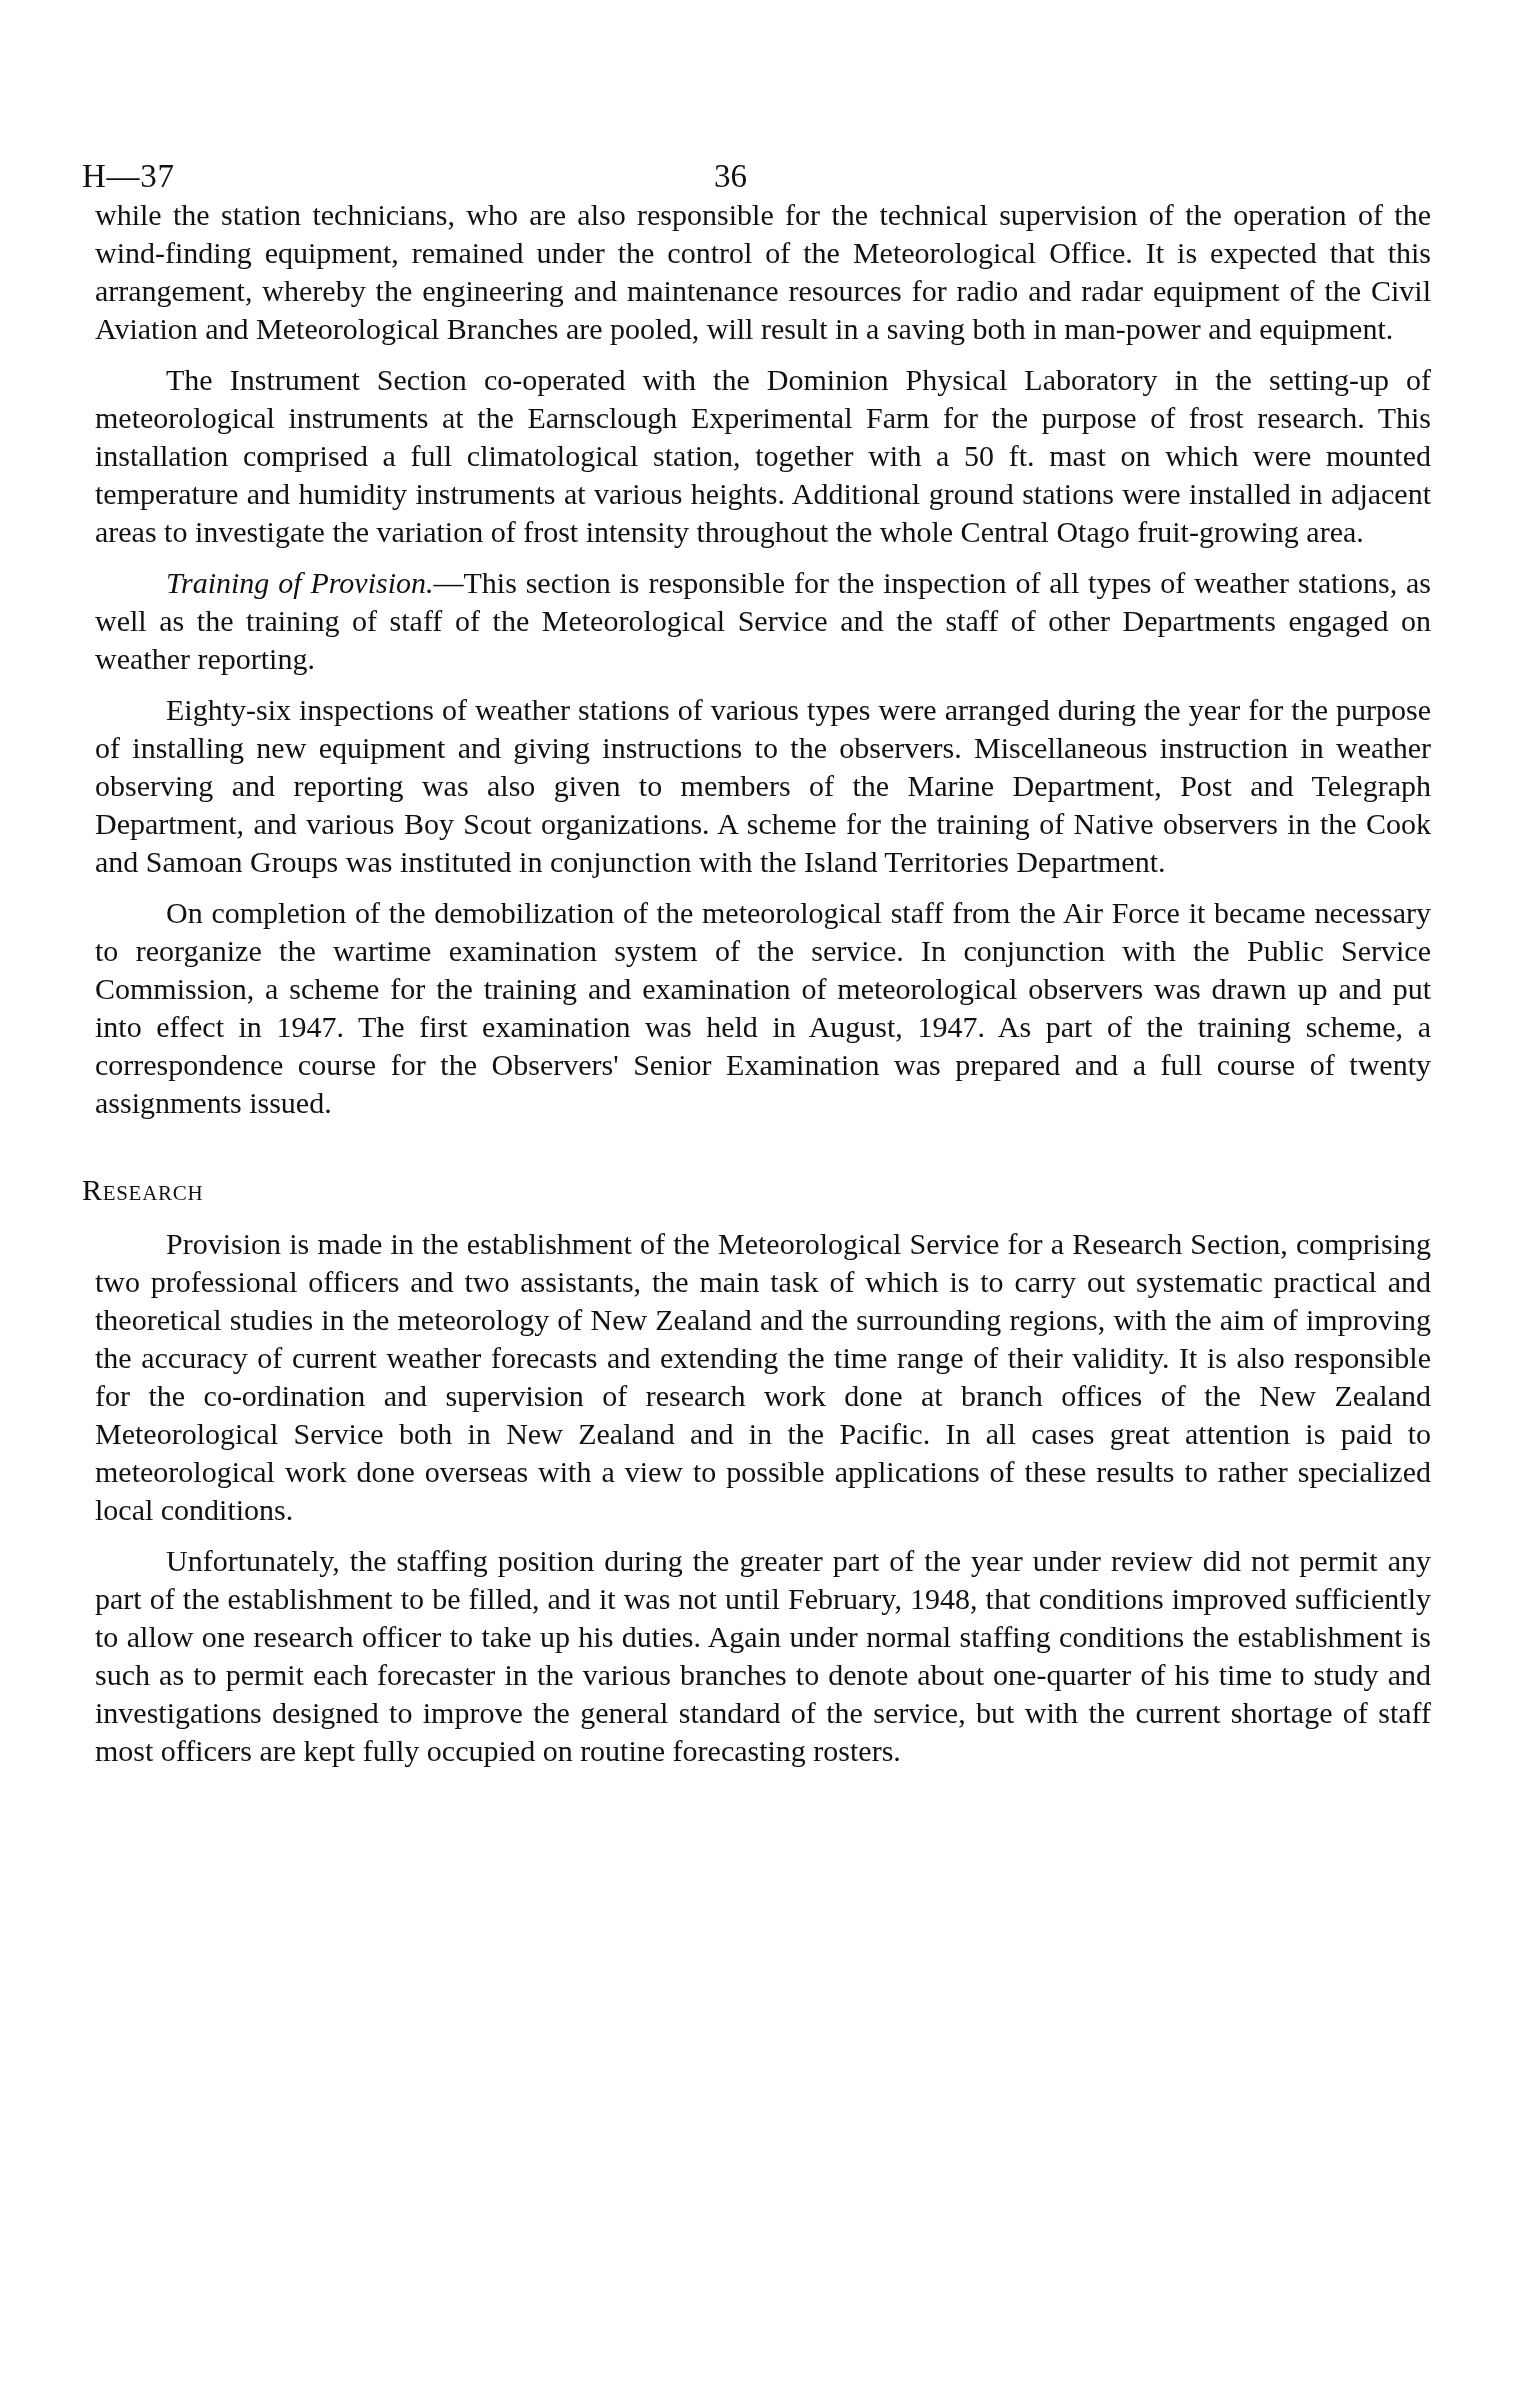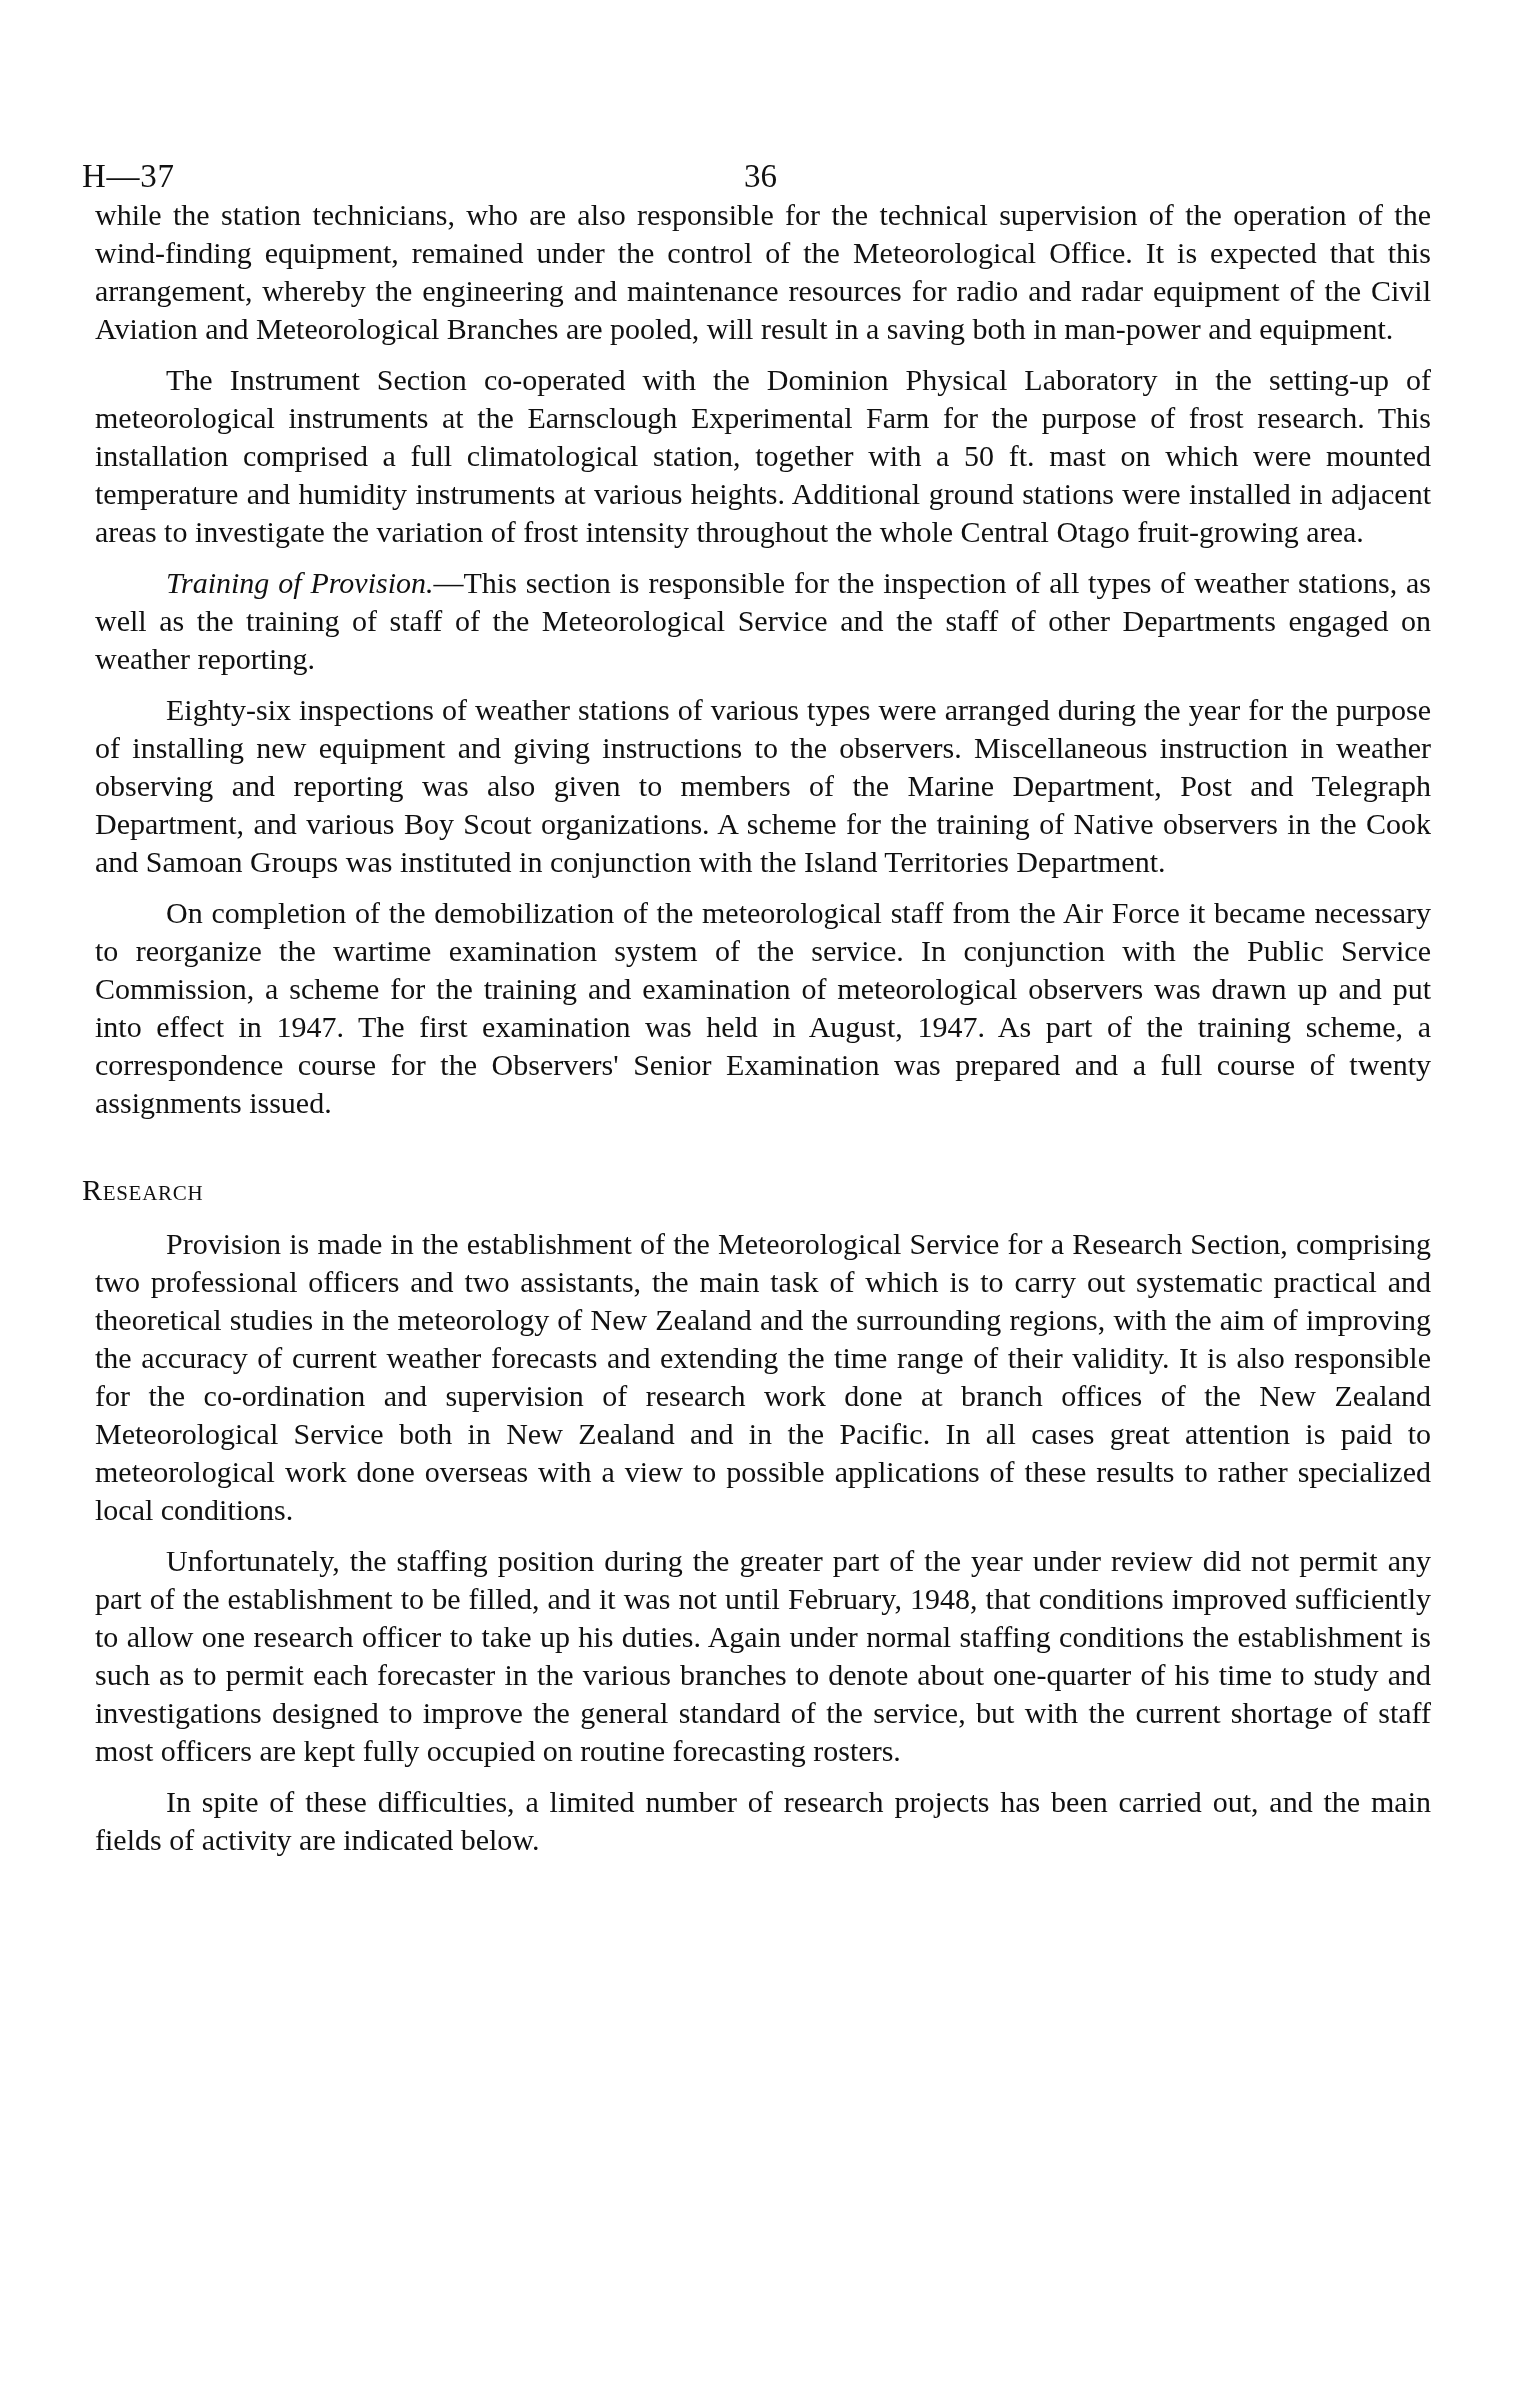--- a/index.html
+++ b/index.html
@@ -3,21 +3,21 @@
 <meta charset="utf-8">
 <style>
   html, body { margin: 0; padding: 0; background: #ffffff; }
   body {
     width: 1524px; height: 2401px; position: relative; overflow: hidden;
     font-family: "Liberation Serif", "DejaVu Serif", serif;
     color: #111111;
   }
   .header { position: absolute; top: 114px; left: 82px; width: 1362px; height: 48px; margin-top: 44px; }
   .ref { position: absolute; left: 0; top: 0; font-size: 33px; letter-spacing: 0.7px; }
-  .pnum { position: absolute; left: 662px; top: 0; font-size: 33px; }
+  .pnum { position: absolute; left: 632px; top: 0; font-size: 33px; }
   .body {
     position: absolute; top: 183px; left: 82px; width: 1362px;
     font-size: 30px; line-height: 38px; text-align: justify;
   }
   .body p { margin: 13px; text-indent: 0; }
   .body p.indent { text-indent: 71px; }
   .body p.cont { text-indent: 0; }
   .heading {
     text-align: left; font-variant: small-caps; font-size: 30px;
     letter-spacing: 0.7px; margin: 49px 0 16.3px 0;
@@ -36,15 +36,14 @@
   <p class="cont">while the station technicians, who are also responsible for the technical supervision of the operation of the wind-finding equipment, remained under the control of the Meteorological Office.  It is expected that this arrangement, whereby the engineering and maintenance resources for radio and radar equipment of the Civil Aviation and Meteorological Branches are pooled, will result in a saving both in man-power and equipment.</p>
   <p class="indent">The Instrument Section co-operated with the Dominion Physical Laboratory in the setting-up of meteorological instruments at the Earnsclough Experimental Farm for the purpose of frost research.  This installation comprised a full climatological station, together with a 50 ft. mast on which were mounted temperature and humidity instruments at various heights.  Additional ground stations were installed in adjacent areas to investigate the variation of frost intensity throughout the whole Central Otago fruit-growing area.</p>
   <p class="indent"><span class="italic">Training of Provision.</span><span>—This section is responsible for the inspection of all types of weather stations, as well as the training of staff of the Meteorological Service and the staff of other Departments engaged on weather reporting.</span></p>
   <p class="indent">Eighty-six inspections of weather stations of various types were arranged during the year for the purpose of installing new equipment and giving instructions to the observers.  Miscellaneous instruction in weather observing and reporting was also given to members of the Marine Department, Post and Telegraph Department, and various Boy Scout organizations.  A scheme for the training of Native observers in the Cook and Samoan Groups was instituted in conjunction with the Island Territories Department.</p>
   <p class="indent">On completion of the demobilization of the meteorological staff from the Air Force it became necessary to reorganize the wartime examination system of the service.  In conjunction with the Public Service Commission, a scheme for the training and examination of meteorological observers was drawn up and put into effect in 1947.  The first examination was held in August, 1947.  As part of the training scheme, a correspondence course for the Observers' Senior Examination was prepared and a full course of twenty assignments issued.</p>
 
   <div class="heading">Research</div>
 
   <p class="indent">Provision is made in the establishment of the Meteorological Service for a Research Section, comprising two professional officers and two assistants, the main task of which is to carry out systematic practical and theoretical studies in the meteorology of New Zealand and the surrounding regions, with the aim of improving the accuracy of current weather forecasts and extending the time range of their validity.  It is also responsible for the co-ordination and supervision of research work done at branch offices of the New Zealand Meteorological Service both in New Zealand and in the Pacific.  In all cases great attention is paid to meteorological work done overseas with a view to possible applications of these results to rather specialized local conditions.</p>
   <p class="indent">Unfortunately, the staffing position during the greater part of the year under review did not permit any part of the establishment to be filled, and it was not until February, 1948, that conditions improved sufficiently to allow one research officer to take up his duties.  Again under normal staffing conditions the establishment is such as to permit each forecaster in the various branches to denote about one-quarter of his time to study and investigations designed to improve the general standard of the service, but with the current shortage of staff most officers are kept fully occupied on routine forecasting rosters.</p>
-  <p class="indent">In spite of these difficulties, a limited number of research projects has been carried out, and the main fields of activity are indicated below.</p>
 </div>
 
 
 </body></html>

